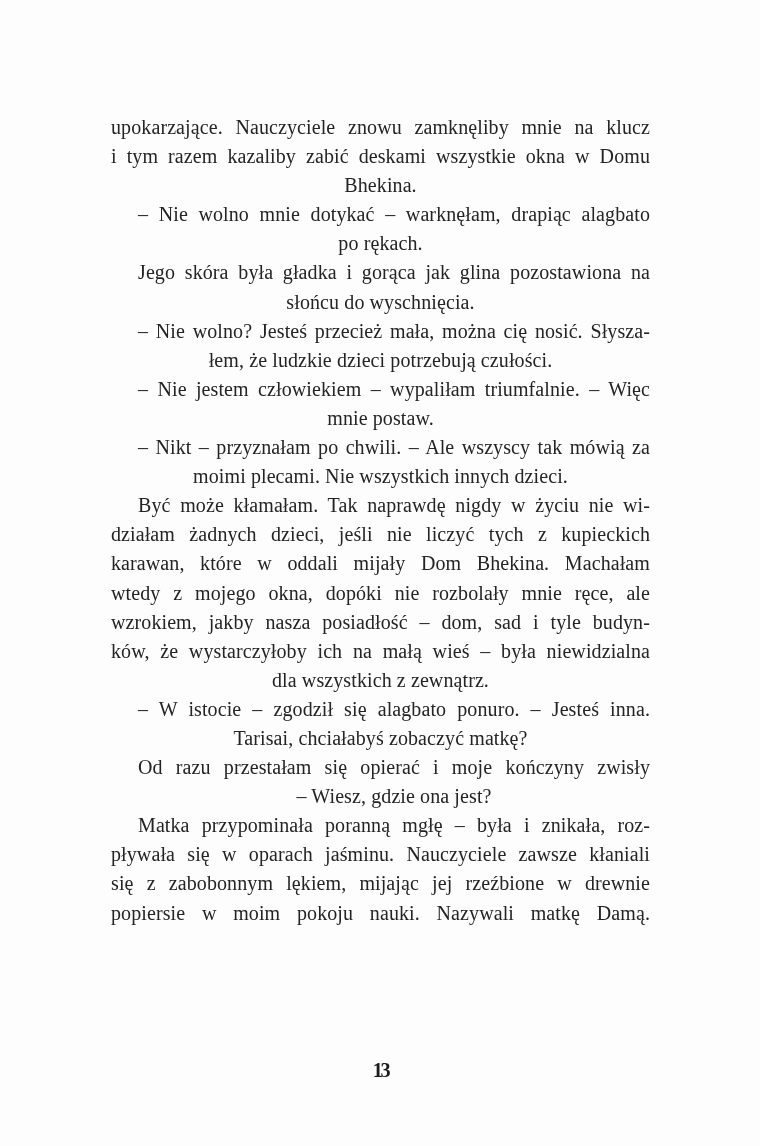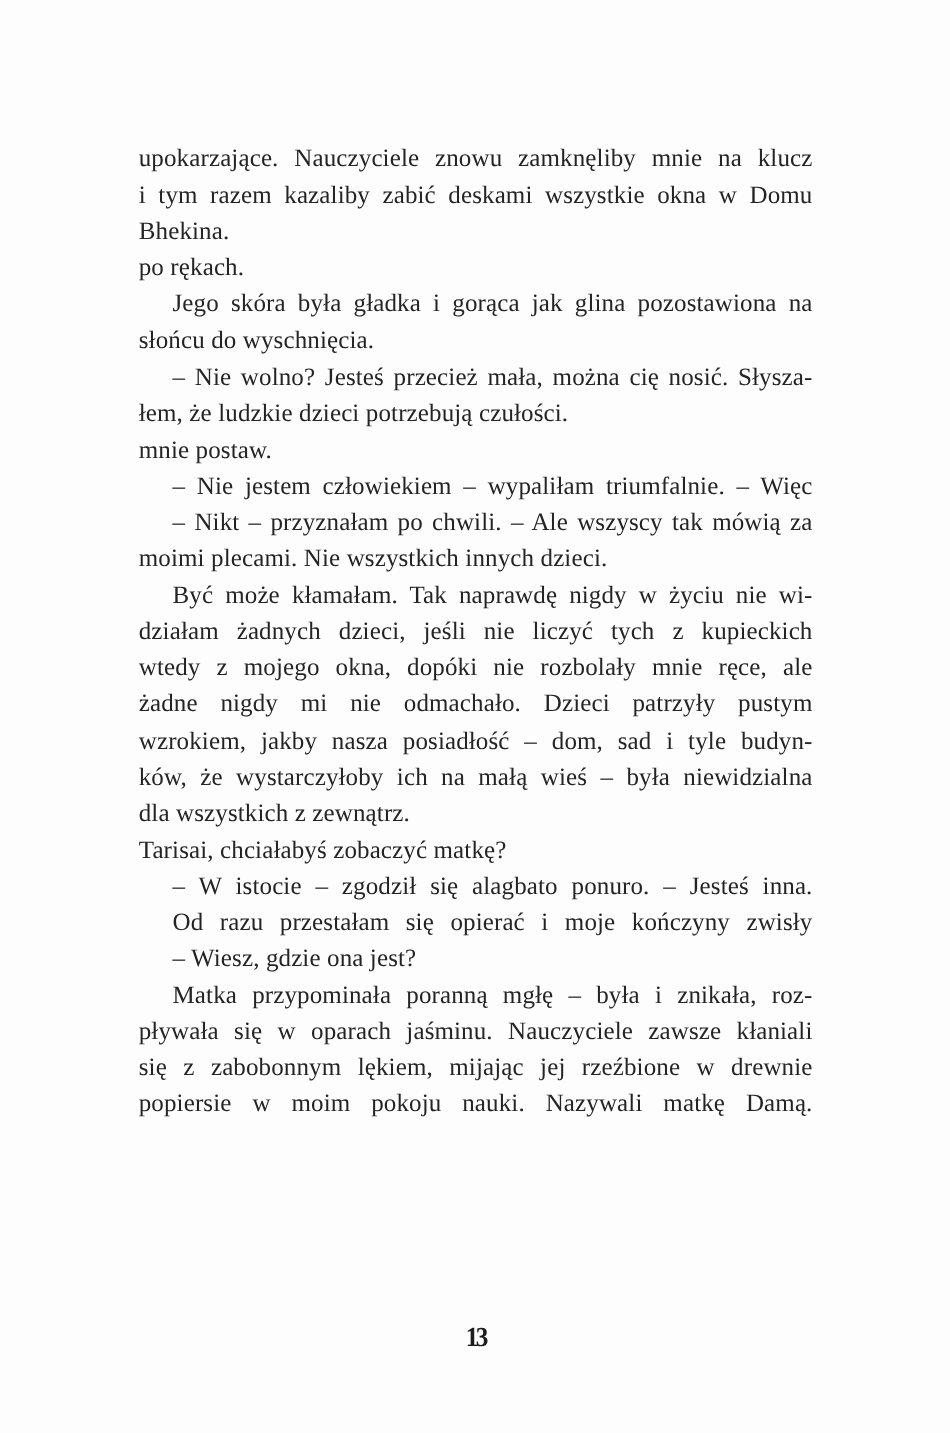--- a/index.html
+++ b/index.html
@@ -25,20 +25,21 @@
   .ln {
     font-size: 20px;
     line-height: 29.1px;
     height: 29.1px;
     overflow: hidden;
     white-space: normal;
     box-sizing: border-box;
     -webkit-hyphens: none;
     hyphens: none;
     letter-spacing: 0.1px;
+    text-align: center;
   }
   .jst {
     text-align: justify;
     text-align-last: justify;
   }
   .ind {
     padding-left: 27px;
   }
   .page-number {
     position: absolute;
@@ -54,38 +55,39 @@
   }
 </style>
 </head>
 <body>
 
 <div class="page">
   <div class="text-block">
     <div class="ln jst">upokarzające. Nauczyciele znowu zamknęliby mnie na klucz</div>
     <div class="ln jst">i tym razem kazaliby zabić deskami wszystkie okna w Domu</div>
     <div class="ln">Bhekina.</div>
+    <div class="ln jst ind">– Nie wolno mnie dotykać – warknęłam, drapiąc alagbato</div>
     <div class="ln">po rękach.</div>
     <div class="ln jst ind">Jego skóra była gładka i gorąca jak glina pozostawiona na</div>
     <div class="ln">słońcu do wyschnięcia.</div>
     <div class="ln jst ind">– Nie wolno? Jesteś przecież mała, można cię nosić. Słysza-</div>
     <div class="ln">łem, że ludzkie dzieci potrzebują czułości.</div>
+    <div class="ln jst ind">– Nie jestem człowiekiem – wypaliłam triumfalnie. – Więc</div>
     <div class="ln">mnie postaw.</div>
-    <div class="ln jst ind">– Nie jestem człowiekiem – wypaliłam triumfalnie. – Więc</div>
     <div class="ln jst ind">– Nikt – przyznałam po chwili. – Ale wszyscy tak mówią za</div>
     <div class="ln">moimi plecami. Nie wszystkich innych dzieci.</div>
     <div class="ln jst ind">Być może kłamałam. Tak naprawdę nigdy w życiu nie wi-</div>
     <div class="ln jst">działam żadnych dzieci, jeśli nie liczyć tych z kupieckich</div>
+    <div class="ln jst">karawan, które w oddali mijały Dom Bhekina. Machałam</div>
     <div class="ln jst">wtedy z mojego okna, dopóki nie rozbolały mnie ręce, ale</div>
-    <div class="ln jst">żadne nigdy mi nie odmachało. Dzieci patrzyły pustym</div>
     <div class="ln jst">wzrokiem, jakby nasza posiadłość – dom, sad i tyle budyn-</div>
     <div class="ln jst">ków, że wystarczyłoby ich na małą wieś – była niewidzialna</div>
     <div class="ln">dla wszystkich z zewnątrz.</div>
+    <div class="ln jst ind">– W istocie – zgodził się alagbato ponuro. – Jesteś inna.</div>
     <div class="ln">Tarisai, chciałabyś zobaczyć matkę?</div>
-    <div class="ln jst ind">– W istocie – zgodził się alagbato ponuro. – Jesteś inna.</div>
     <div class="ln jst ind">Od razu przestałam się opierać i moje kończyny zwisły</div>
     <div class="ln ind">– Wiesz, gdzie ona jest?</div>
     <div class="ln jst ind">Matka przypominała poranną mgłę – była i znikała, roz-</div>
     <div class="ln jst">pływała się w oparach jaśminu. Nauczyciele zawsze kłaniali</div>
     <div class="ln jst">się z zabobonnym lękiem, mijając jej rzeźbione w drewnie</div>
     <div class="ln jst">popiersie w moim pokoju nauki. Nazywali matkę Damą.</div>
   </div>
 
   <div class="page-number">13</div>
 </div>

